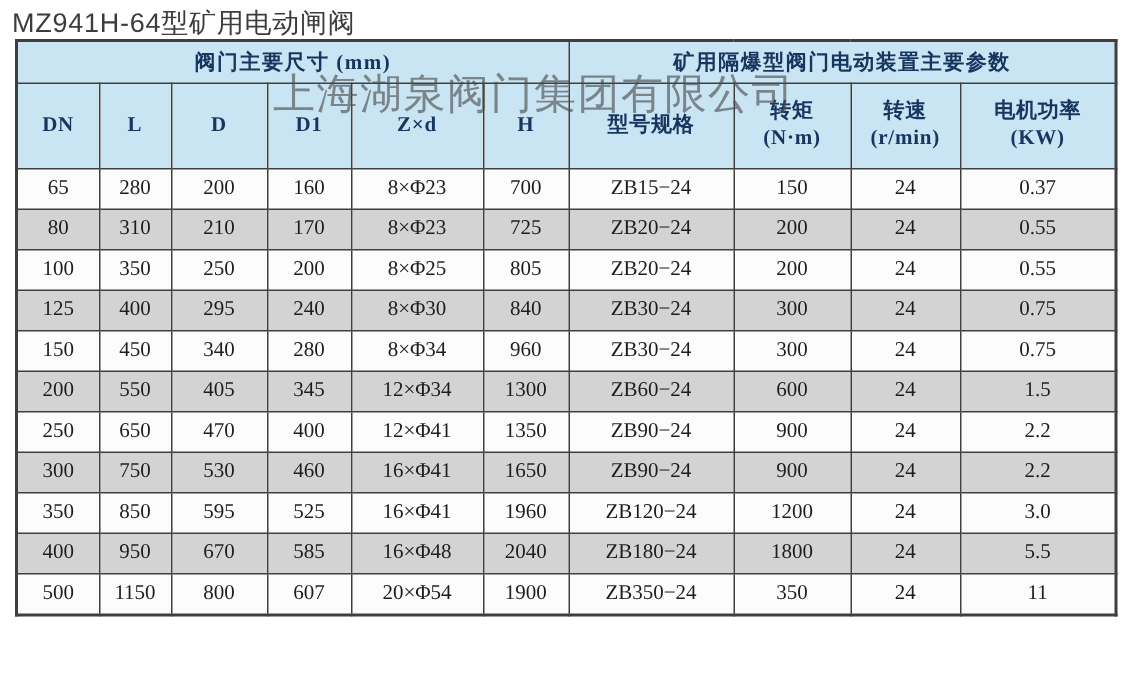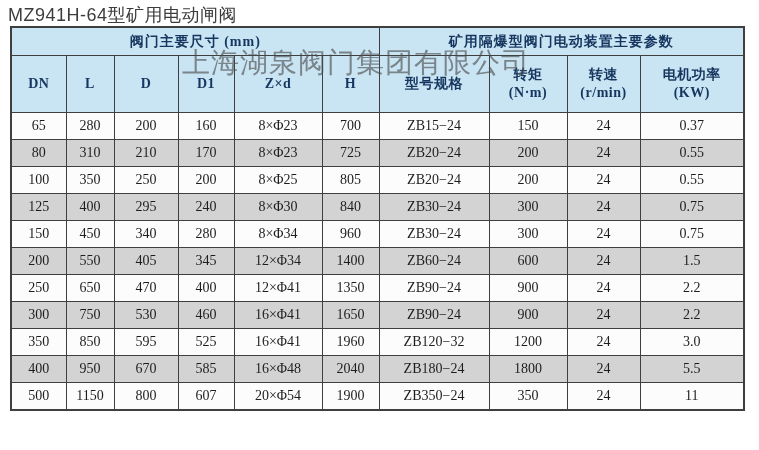--- a/index.html
+++ b/index.html
@@ -177,21 +177,21 @@
         <td>300</td>
         <td>24</td>
         <td>0.75</td>
       </tr>
       <tr>
         <td>200</td>
         <td>550</td>
         <td>405</td>
         <td>345</td>
         <td>12×Φ34</td>
-        <td>1400</td>
+        <td>1300</td>
         <td>ZB60−24</td>
         <td>600</td>
         <td>24</td>
         <td>1.5</td>
       </tr>
       <tr>
         <td>250</td>
         <td>650</td>
         <td>470</td>
         <td>400</td>
@@ -214,21 +214,21 @@
         <td>24</td>
         <td>2.2</td>
       </tr>
       <tr>
         <td>350</td>
         <td>850</td>
         <td>595</td>
         <td>525</td>
         <td>16×Φ41</td>
         <td>1960</td>
-        <td>ZB120−32</td>
+        <td>ZB120−24</td>
         <td>1200</td>
         <td>24</td>
         <td>3.0</td>
       </tr>
       <tr>
         <td>400</td>
         <td>950</td>
         <td>670</td>
         <td>585</td>
         <td>16×Φ48</td>

